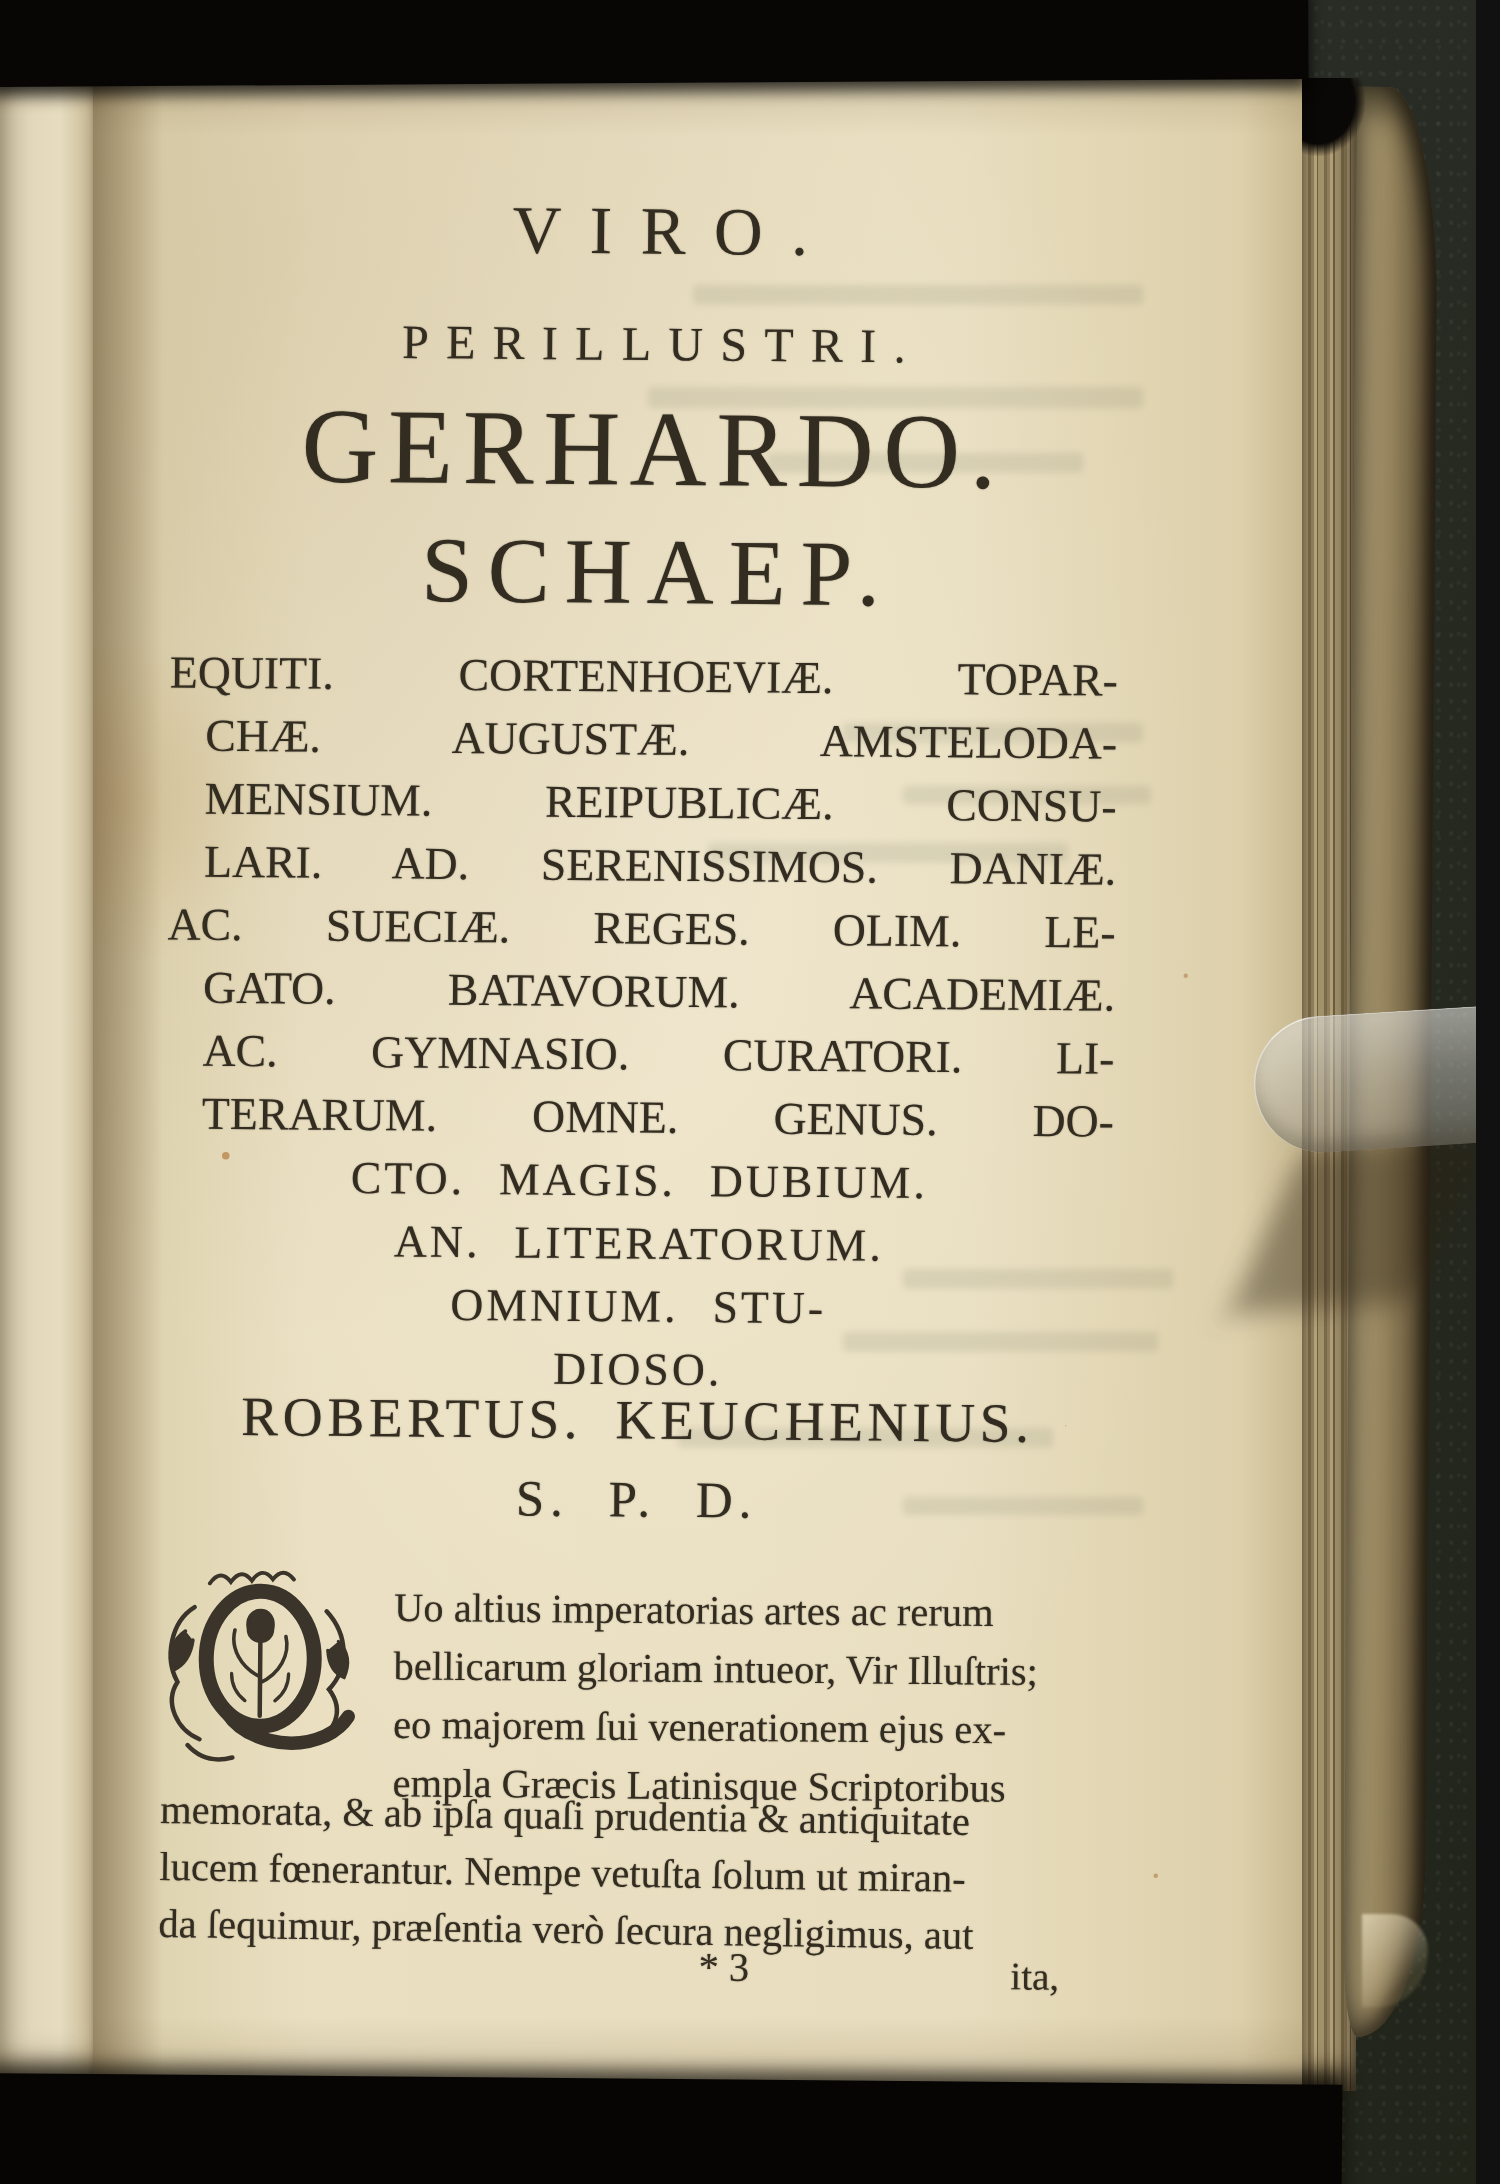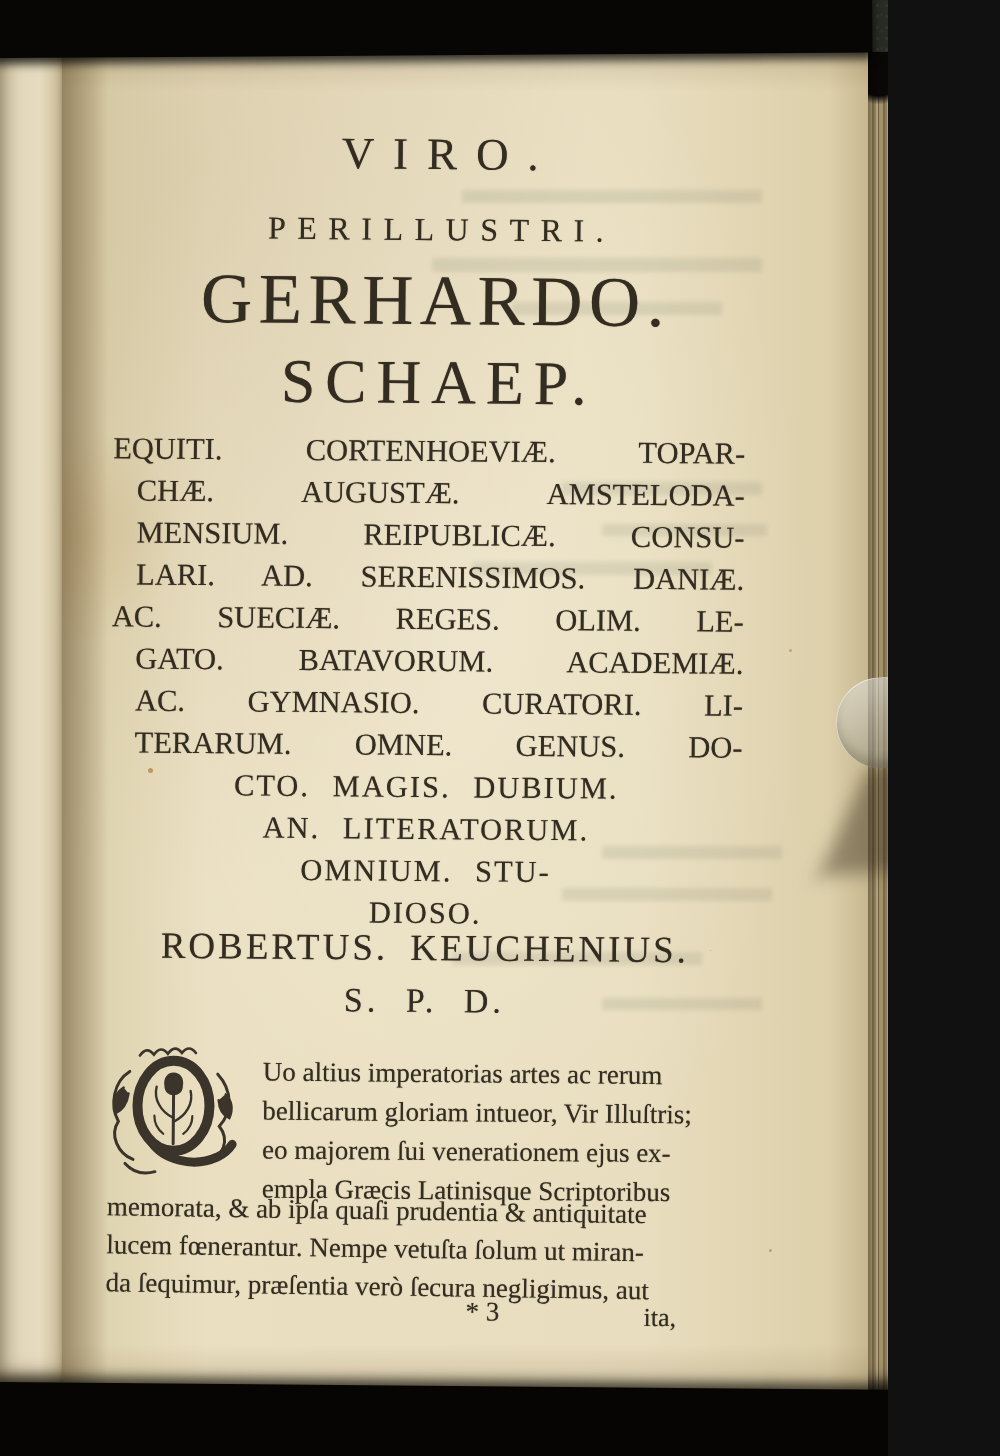--- a/index.html
+++ b/index.html
@@ -1,17 +1,17 @@
 <!DOCTYPE html>
 <html><head>
 <meta charset="utf-8">
 <style>
   html,body{margin:0;padding:0;background:#111;}
   .scene{
-    position:relative; width:888px; height:1456px; overflow:hidden;
+    position:relative; width:984px; height:1456px; overflow:hidden;
     font-family:"Liberation Serif","DejaVu Serif",serif;
     background:
       radial-gradient(rgba(255,255,255,.05) 1px, transparent 1.6px) 0 0/9px 11px,
       radial-gradient(rgba(255,255,255,.035) 1px, transparent 1.4px) 4px 6px/13px 17px,
       linear-gradient(115deg,#343831 0%,#2a2e27 45%,#212419 100%);
   }
   
   .shadow-top{
     position:absolute; left:-8px; top:-6px; width:880px; height:64px;
     background:#070604; transform:rotate(-.35deg); transform-origin:left top;
@@ -92,21 +92,21 @@
   
   .initial-box{position:absolute; top:998px; left:46px; width:144px; height:140px;}
   .initial-box svg{width:100%; height:100%;}
   .sr-only{position:absolute; width:1px; height:1px; overflow:hidden; clip-path:inset(50%);}
   .para-ind{position:absolute; top:1004px; left:205px; width:490px; font-size:27px;}
   .para-ind div{height:39px; line-height:39px;}
   .para-full{position:absolute; top:1142px; left:50px; width:648px; font-size:27px;
     transform:rotate(.35deg);}
   .para-full div{height:38px; line-height:38px;}
   .sig{position:absolute; top:1246px; left:410px; font-size:27px;}
-  .catch{position:absolute; top:1251px; left:588px; font-size:26px;}
+  .catch{position:absolute; top:1251px; left:618px; font-size:26px;}
   
   .bt{position:absolute; background:rgba(105,112,92,.14); filter:blur(2.2px); border-radius:3px;}
   .bt1{left:400px; top:140px; width:300px; height:13px;}
   .bt2{left:370px; top:208px; width:330px; height:14px;}
   .bt3{left:450px; top:252px; width:210px; height:13px;}
   .bt4{left:500px; top:432px; width:200px; height:13px;}
   .bt5{left:540px; top:474px; width:165px; height:12px;}
   .bt6{left:410px; top:512px; width:240px; height:13px;}
   .bt7{left:540px; top:796px; width:180px; height:13px;}
   .bt8{left:500px; top:838px; width:210px; height:13px;}

